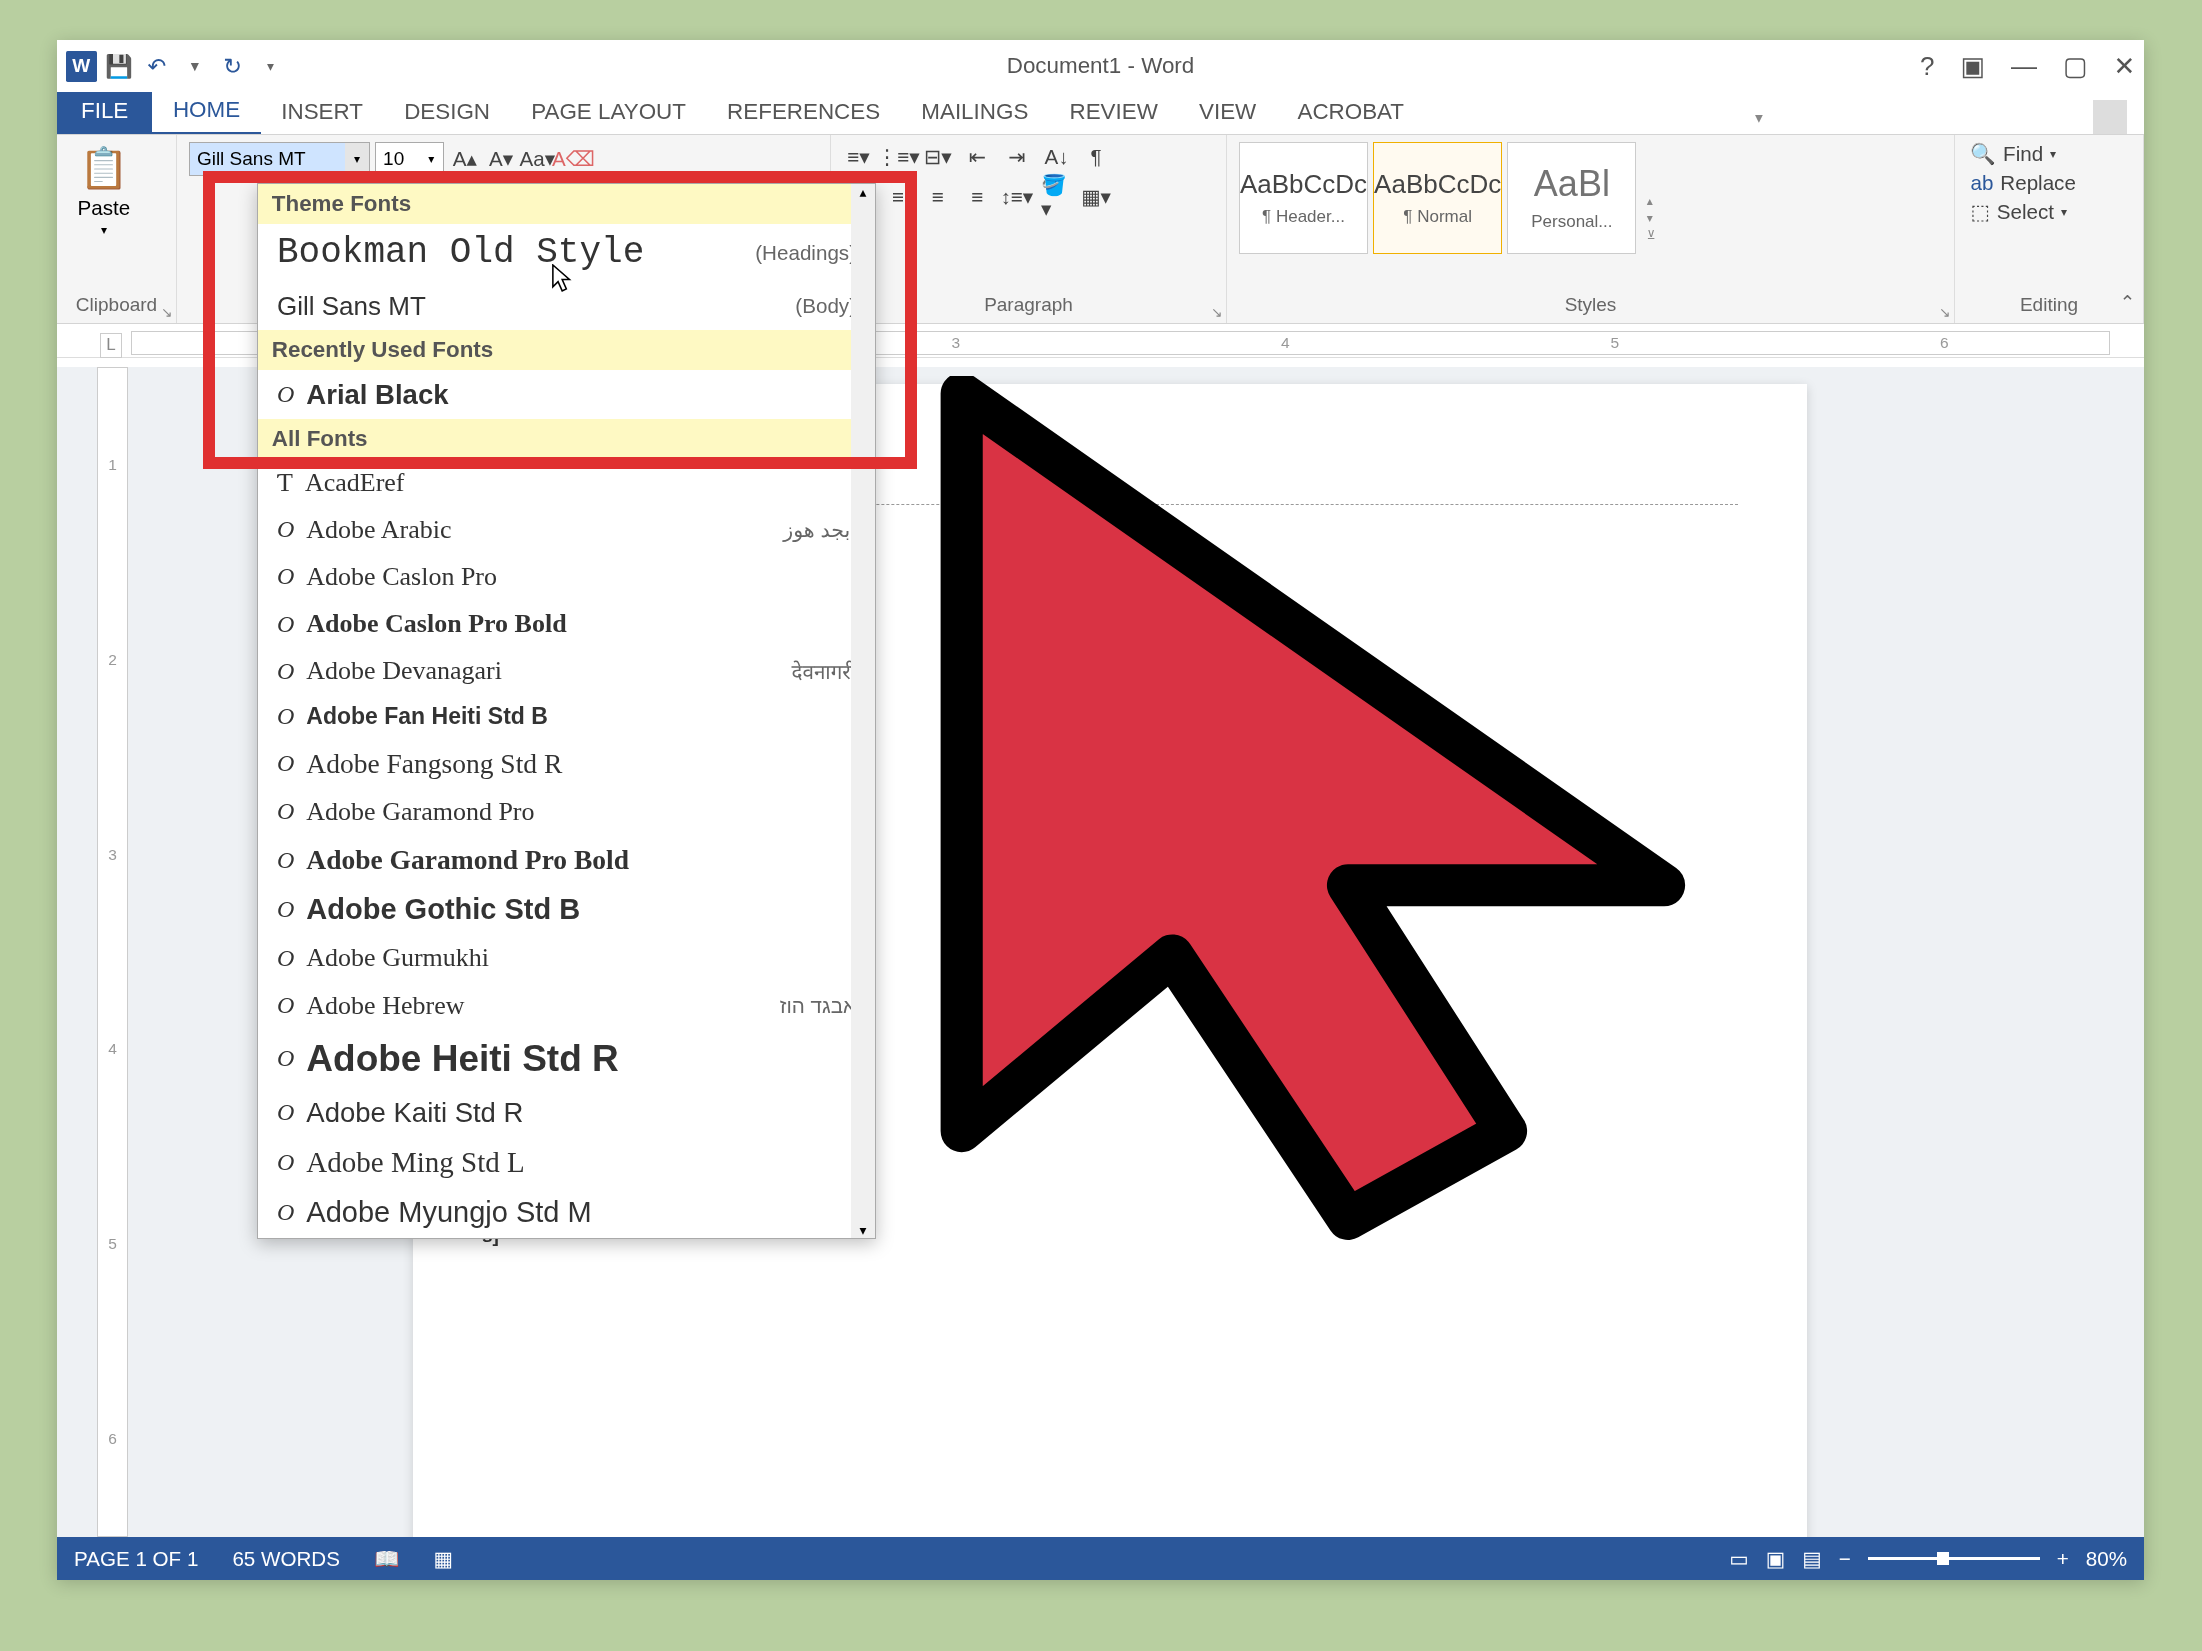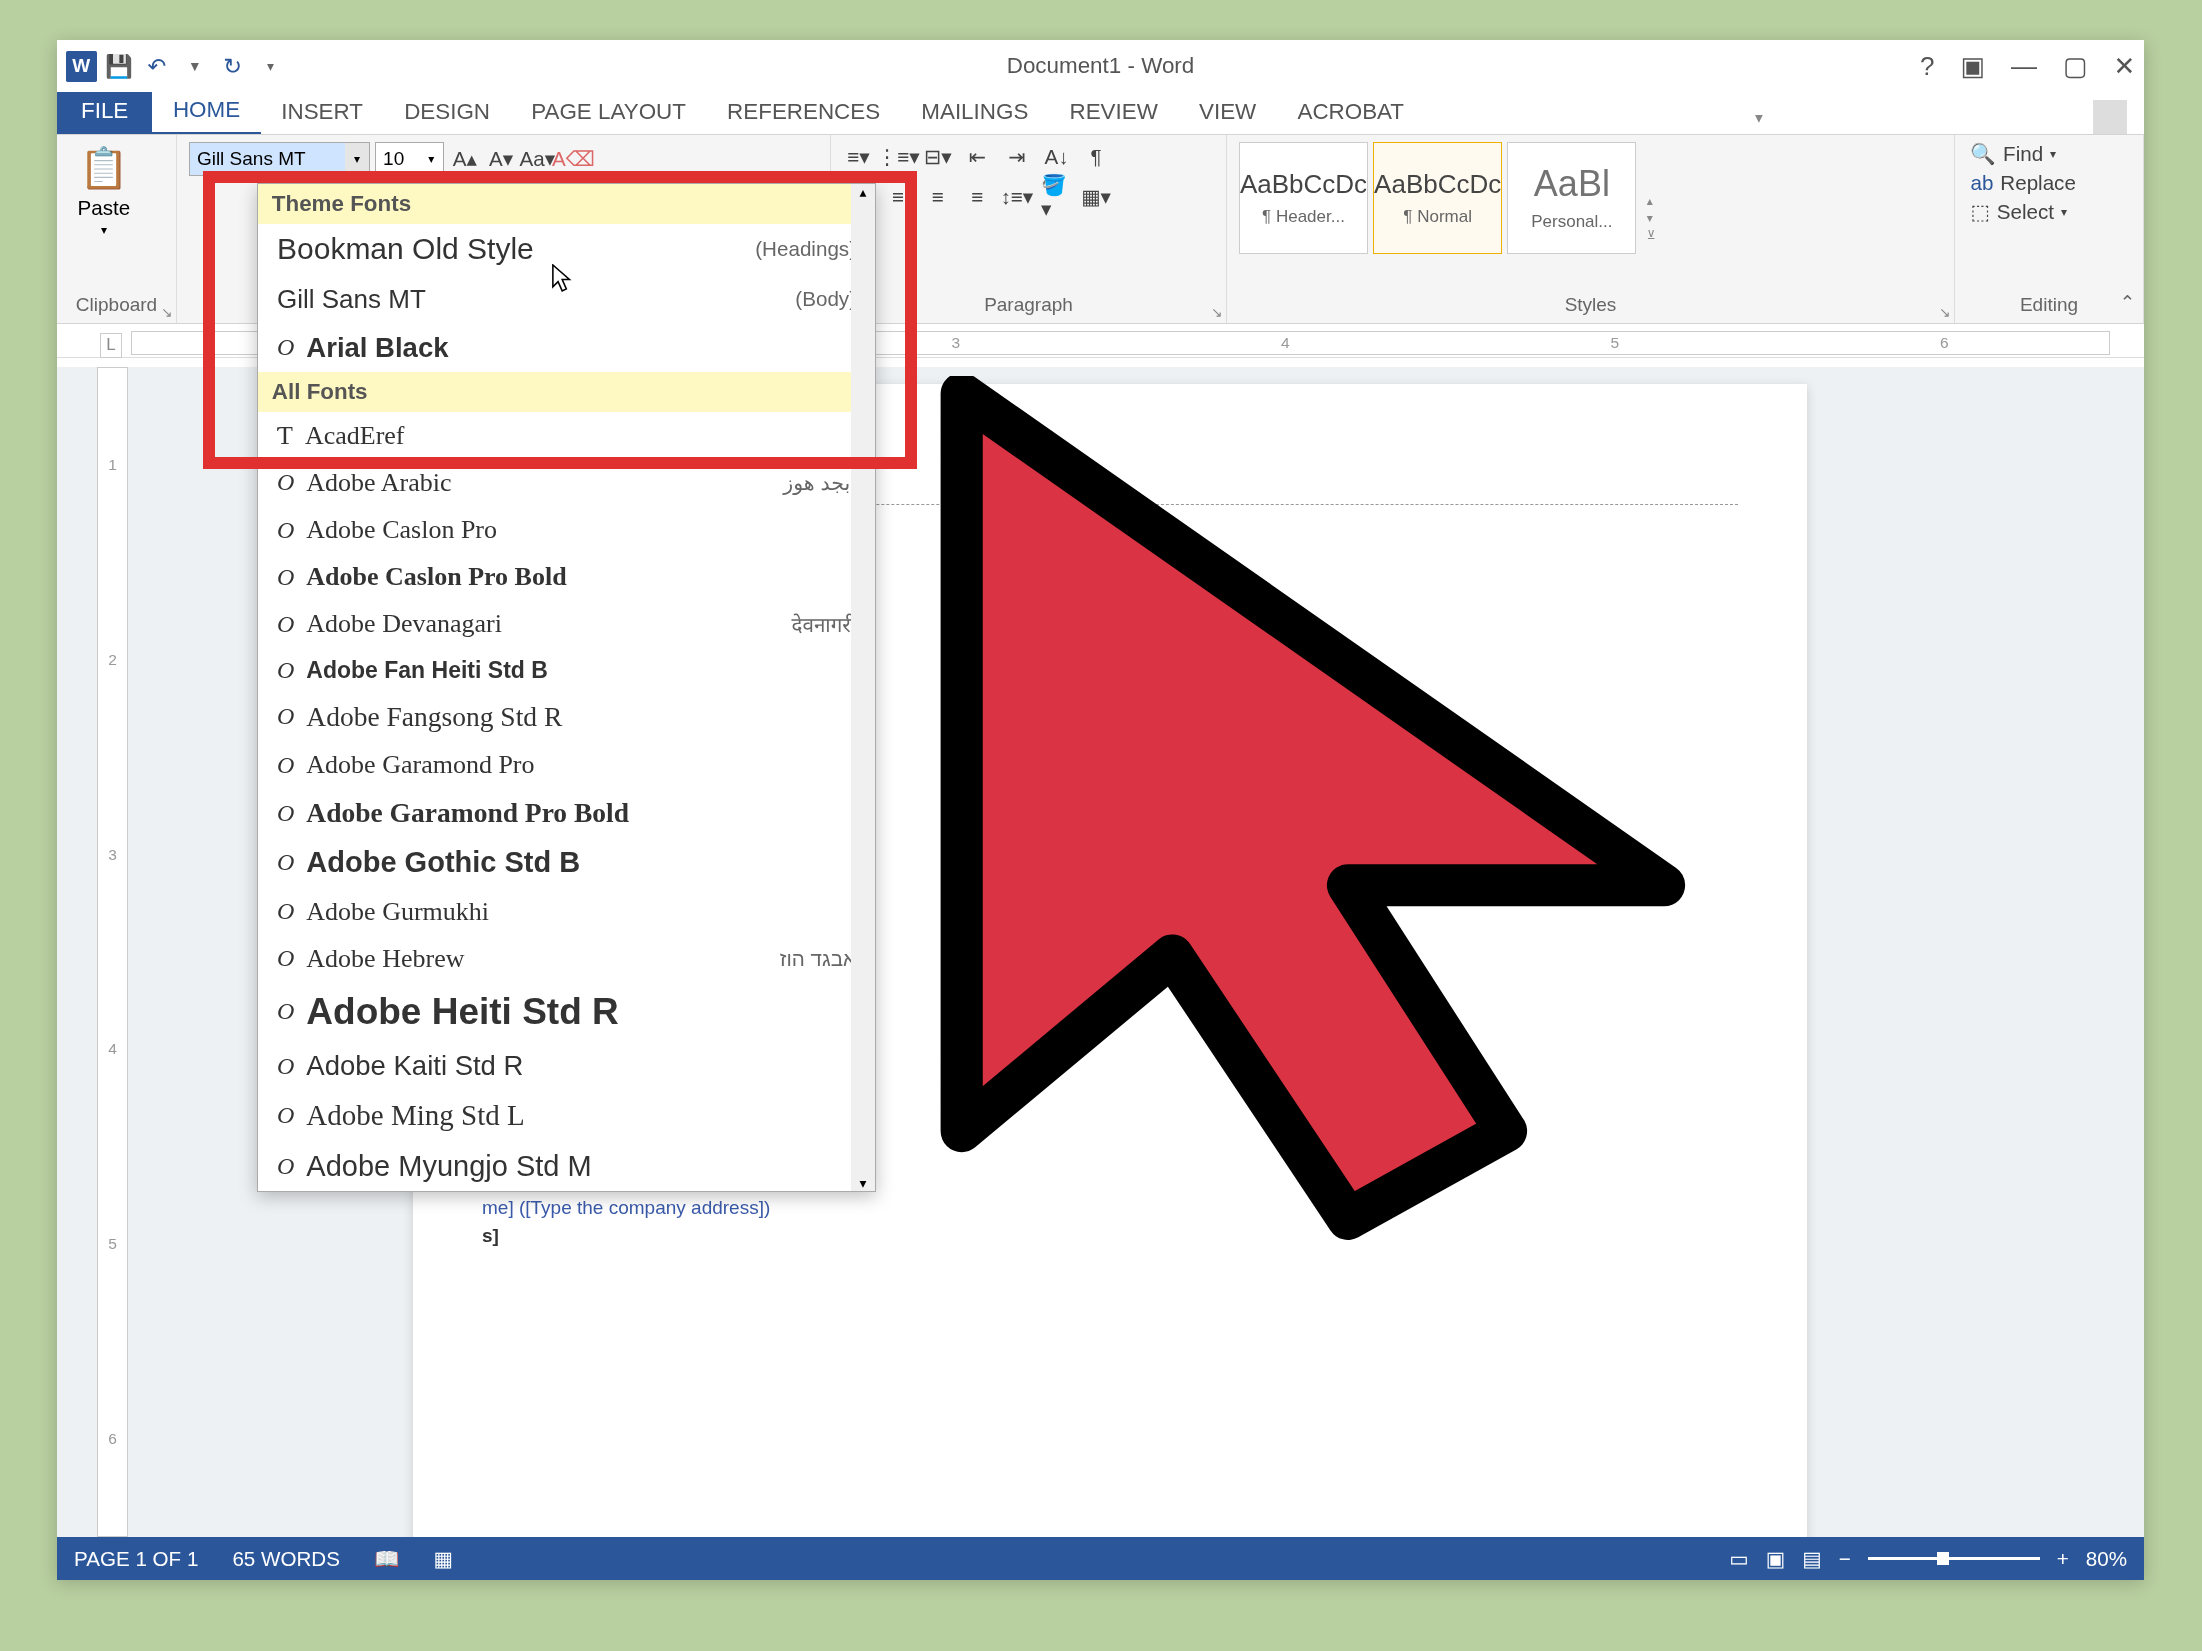--- a/index.html
+++ b/index.html
@@ -257,30 +257,31 @@
         </div>
       <span>+</span>
       <span>80%</span>
     </div>
   </div>
 
   <div class="font-dropdown">
     <div class="fd-section">Theme Fonts</div>
     <div class="fd-item">
       <span class="left">
-          <span style="font-family:Liberation Sans, sans-serif;font-size:30px">Bookman Old Style</span>
+          <span style="font-family:Liberation Mono, monospace;font-size:36px">Bookman Old Style</span>
         </span>
       <span class="hint">(Headings)</span>
     </div>
     <div class="fd-item">
       <span class="left">
           <span style="font-family:'Gill Sans MT',sans-serif">Gill Sans MT</span>
         </span>
       <span class="hint">(Body)</span>
     </div>
+    <div class="fd-section">Recently Used Fonts</div>
     <div class="fd-item">
       <span class="left">
           <span class="o-icon">O</span>
           <span style="font-family:'Arial Black',sans-serif;font-weight:900;font-size:27.5px">Arial Black</span>
         </span>
     </div>
     <div class="fd-section">All Fonts</div>
     <div id="all-fonts-container">
         <div class="fd-item">
           <span class="left">

